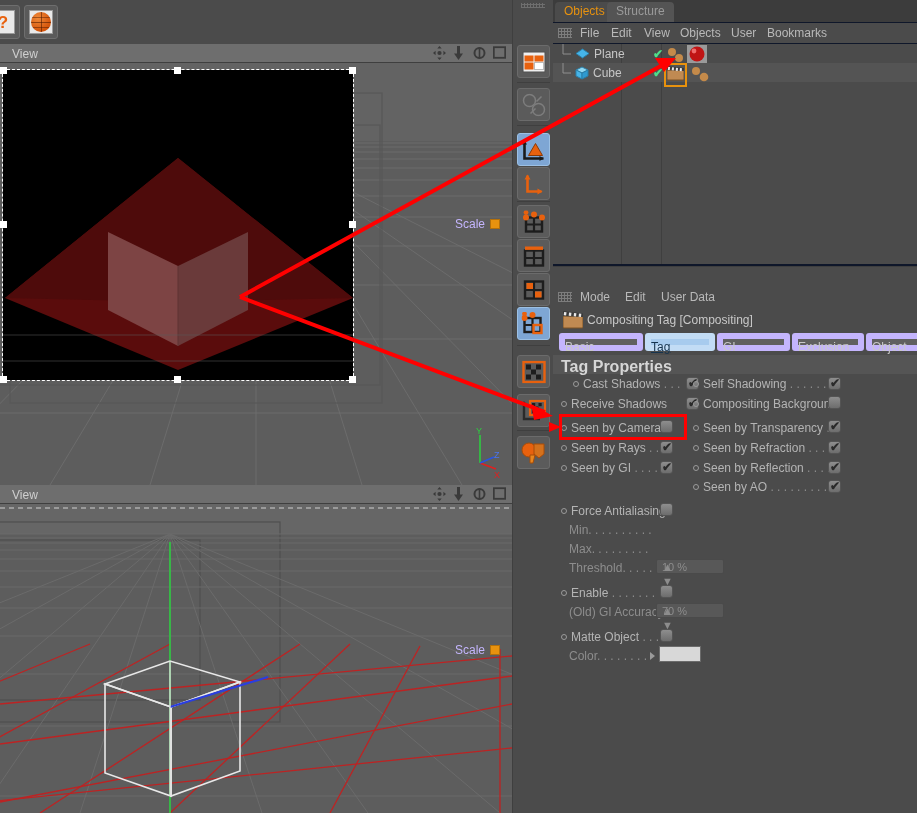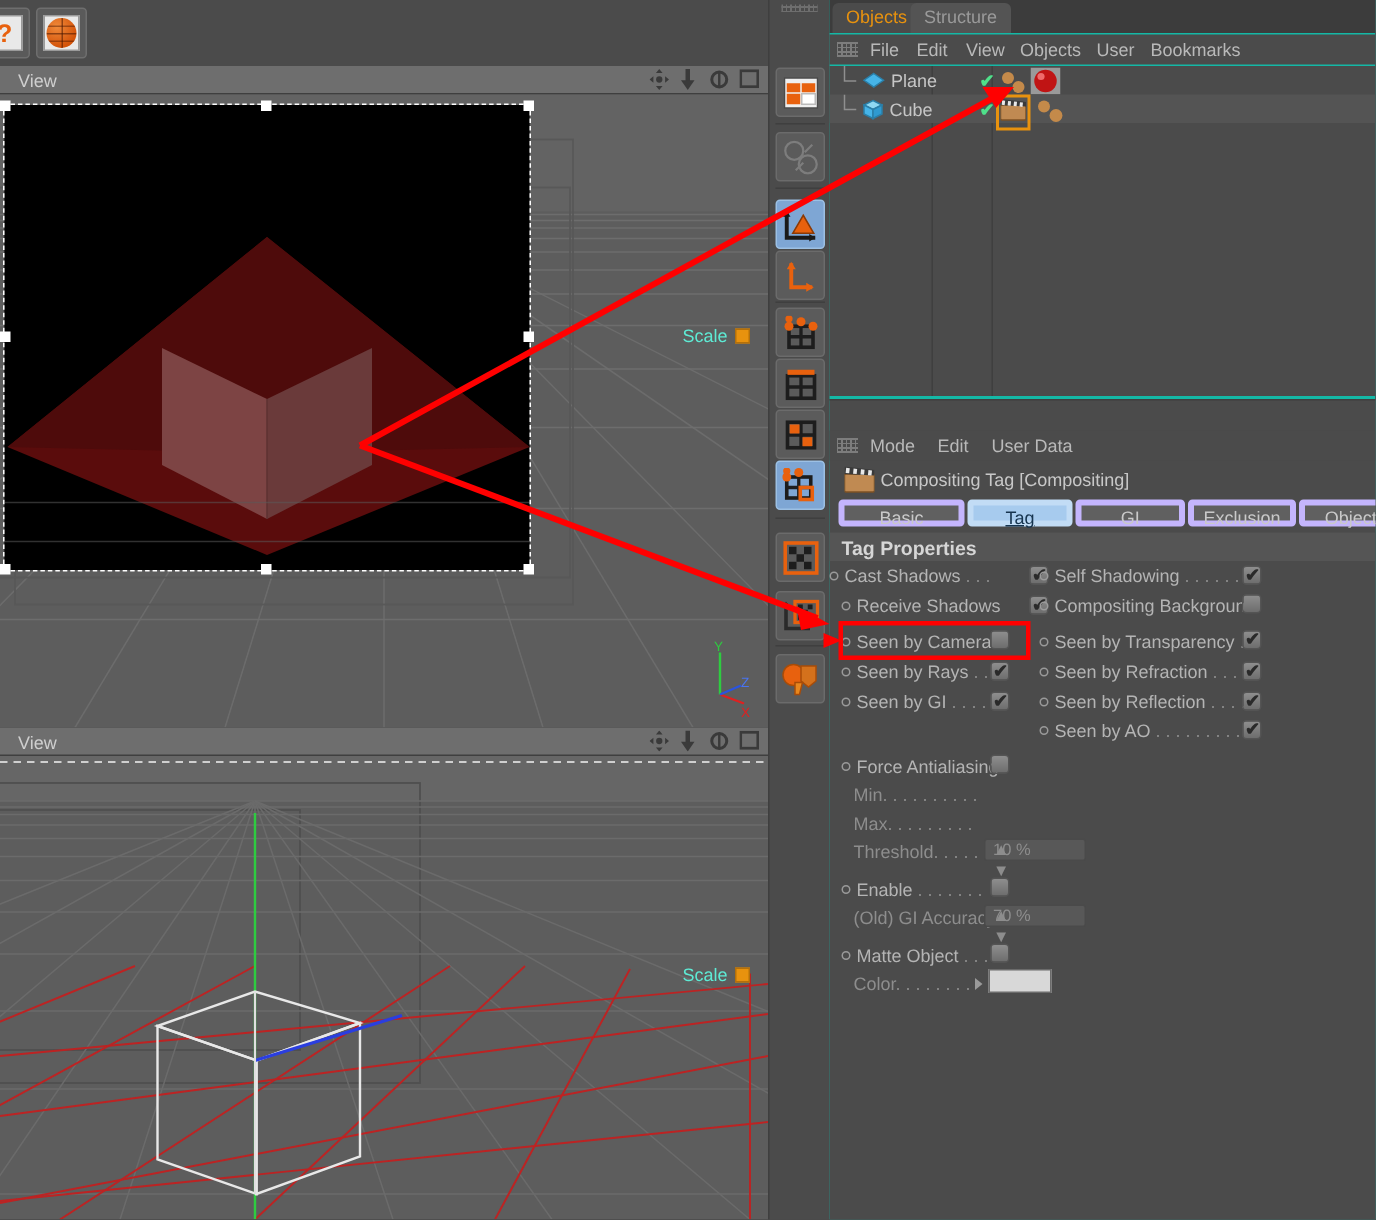--- a/index.html
+++ b/index.html
@@ -42,38 +42,38 @@
 
   
   .grid-svg{position:absolute;left:0;top:0;}
 
   
   #renderFrame{position:absolute;left:3px;top:7px;width:350px;height:310px;background:#000;}
   .sel-dots{position:absolute;left:0;top:0;right:0;bottom:0;
             outline:1px dashed #fff;outline-offset:0;}
   .handle{position:absolute;width:7px;height:7px;background:#fff;}
 
-  .scale-badge{position:absolute;font-size:12px;color:#5eead4;}
+  .scale-badge{position:absolute;font-size:12px;color:#c4b5fd;}
   .scale-sq{display:inline-block;width:10px;height:10px;background:#e8920e;
             border:1px solid #b4700a;vertical-align:-1px;margin-left:5px;box-sizing:border-box;}
 
   
   #midbar{left:512px;top:0;width:41px;height:813px;background:#4b4b4b;border-left:1px solid #3f3f3f;}
   .mb-grip{position:absolute;left:8px;top:3px;width:24px;height:5px;
      background:repeating-linear-gradient(90deg,#7a7a7a 0 1px,transparent 1px 3px),
                 repeating-linear-gradient(0deg,#7a7a7a 0 1px,transparent 1px 3px);
      opacity:.75;}
   .mb-btn{position:absolute;left:4px;width:33px;height:33px;border-radius:3px;
           background:#5b5b5b;border:1px solid #6b6b6b;box-sizing:border-box;}
   .mb-btn.sel{background:#7ea6d4;border-color:#9cc0e4;}
   .mb-sep{position:absolute;left:4px;width:33px;height:1px;background:#3f3f3f;}
   .mb-ico{position:absolute;left:50%;top:50%;transform:translate(-50%,-50%);}
 
   
-  #right{left:553px;top:0;width:364px;height:813px;background:#14b8a6;}
+  #right{left:553px;top:0;width:364px;height:813px;background:#0f172a;}
 
   .tabstrip{position:absolute;left:0;top:0;width:100%;height:22px;background:#3c3c3c;}
   .ptab{position:absolute;top:2px;height:20px;line-height:19px;padding:0 9px;
         font-size:12px;border-radius:4px 4px 0 0;box-sizing:border-box;}
   .ptab.active{background:#4b4b4b;color:#e8920e;}
   .ptab.inactive{background:#545454;color:#9a9a9a;}
 
   .menubar{position:absolute;left:0;width:100%;height:20px;background:#4b4b4b;}
   .mgrip{position:absolute;left:5px;top:5px;width:14px;height:10px;
     background:repeating-linear-gradient(90deg,#8a8a8a 0 1px,transparent 1px 3px),
@@ -93,28 +93,28 @@
   .gdot.grey{background:#8a8a8a;}
   .check{color:#4fe08a;font-size:12px;line-height:1;font-weight:bold;}
   .tag-sel{outline:2px solid #e8920e;outline-offset:1px;}
 
   
   #attr{position:absolute;left:0;top:266px;width:364px;height:547px;background:#4b4b4b;
         border-top:1px solid #3f3f3f;}
   .attr-title{position:absolute;left:0;top:0;width:100%;height:19px;background:#4b4b4b;}
   .attr-sq{position:absolute;left:6px;top:4px;width:11px;height:11px;background:#6e6e6e;border:1px solid #5a5a5a;box-sizing:border-box;}
   .sec-head{position:absolute;left:0;width:100%;height:19px;background:#555;}
-  .sec-head span{position:absolute;left:8px;top:3px;font-size:13px;font-weight:bold;color:#d6d6d6;}
+  .sec-head span{position:absolute;left:8px;top:3px;font-size:16px;font-weight:bold;color:#d6d6d6;}
 
   .tagline{position:absolute;left:0;top:42px;width:100%;height:22px;}
   .tagline .txt{position:absolute;left:34px;top:4px;font-size:12px;color:#c8c8c8;}
 
   .atabs{position:absolute;left:6px;top:66px;display:flex;}
-  .atab{height:18px;line-height:17px;text-align:center;font-size:12px;
-        background:#606060;color:#c9c9c9;border:4px solid #c4b5fd;box-sizing:border-box;
+  .atab{height:18px;line-height:17px;font-size:12px;
+        background:#606060;color:#c9c9c9;border:6px solid #c4b5fd;box-sizing:border-box;
         border-radius:3px;margin-right:2px;}
   .atab.on{background:#a7cbee;color:#16344f;border-color:#c2dcf5;text-decoration:underline;}
 
   .prop{position:absolute;font-size:12px;color:#b4b4b4;white-space:nowrap;}
   .radio{display:inline-block;width:6px;height:6px;border-radius:50%;
          border:1px solid #9a9a9a;box-sizing:border-box;vertical-align:1px;margin-right:4px;}
   .cb{position:absolute;width:13px;height:13px;border-radius:3px;
       background:linear-gradient(#8e8e8e,#6d6d6d);border:1px solid #545454;box-sizing:border-box;}
   .cb.on:after{content:"\2714";position:absolute;left:1px;top:-2px;font-size:12px;color:#2a2a2a;font-weight:bold;}
   .dim{color:#8d8d8d;}
@@ -611,21 +611,21 @@
       <div class="atab on" style="width:70px">Tag</div>
       <div class="atab" style="width:73px">GI</div>
       <div class="atab" style="width:72px">Exclusion</div>
       <div class="atab" style="width:69px">Object Buffer</div>
     </div>
 
     <div class="sec-head" style="top:88px">
       <span>Tag Properties</span>
     </div>
 
-    <span class="prop" style="left:0;top:110px">
+    <span class="prop" style="left:20px;top:110px">
       <span class="radio"></span><span>Cast Shadows</span>
       <span class="dim">. . .</span>
     </span>
     <span class="cb on" style="left:133px;top:110px"></span>
 
     <span class="prop" style="left:8px;top:130px">
       <span class="radio"></span><span>Receive Shadows</span>
     </span>
     <span class="cb on" style="left:133px;top:130px"></span>
 

